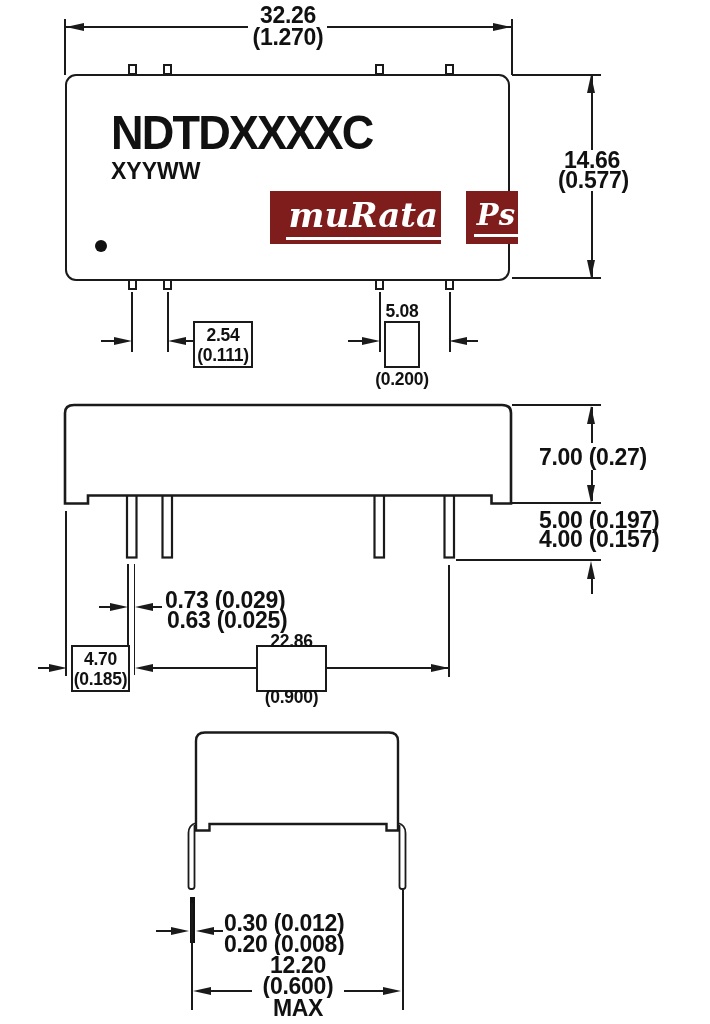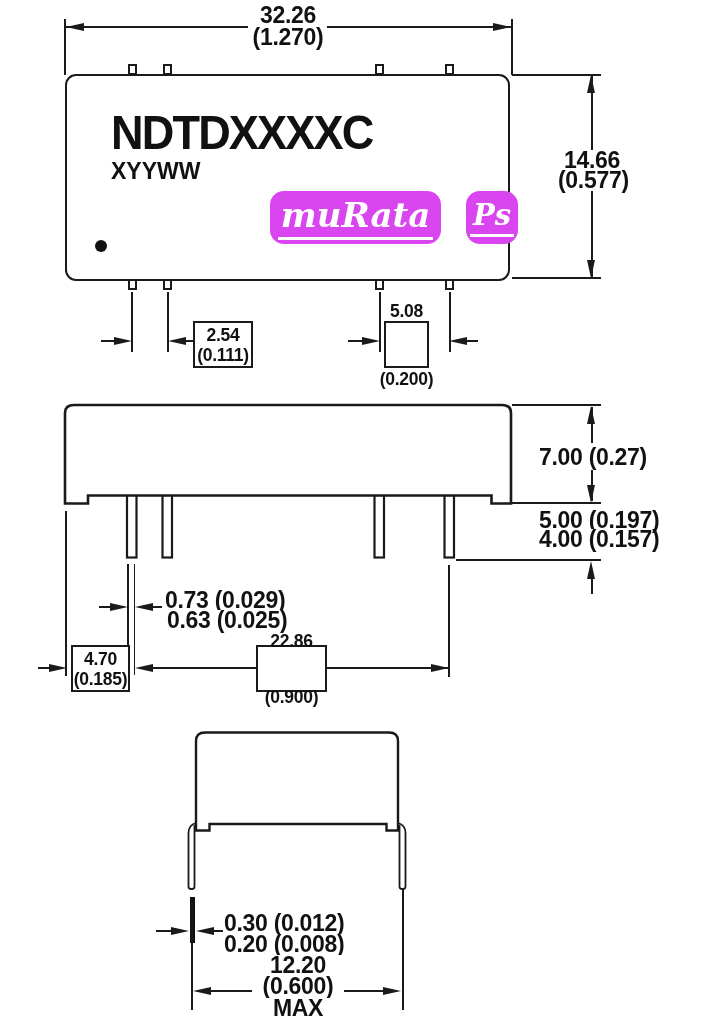--- a/index.html
+++ b/index.html
@@ -19,21 +19,21 @@
   .dimbox{position:absolute;border:2px solid #1a1a1a;background:#fff;display:flex;flex-direction:column;
           align-items:center;justify-content:center;font-weight:bold;font-size:17.5px;line-height:20px;
           letter-spacing:-0.3px;box-sizing:border-box;}
   .tab{position:absolute;width:9px;height:11px;border:2px solid #1a1a1a;background:#fff;box-sizing:border-box;}
   .pkgbody{position:absolute;left:65px;top:74px;width:445px;height:207px;border:2.5px solid #1a1a1a;
            border-radius:11px;background:#fff;box-sizing:border-box;}
   .title{position:absolute;left:111px;top:104px;font-size:49px;font-weight:bold;letter-spacing:-2px;
          transform:scaleX(.92);transform-origin:left top;white-space:nowrap;}
   .marking{position:absolute;left:111px;top:158px;font-size:23px;font-weight:bold;letter-spacing:0;}
   .dot{position:absolute;left:95px;top:240px;width:12px;height:12px;border-radius:50%;background:#111;}
-  .logobox{position:absolute;background:#d946ef;display:flex;align-items:center;justify-content:center;border-radius:14px;}
+  .logobox{position:absolute;background:#7f1d1d;display:flex;align-items:center;justify-content:flex-end;}
   .logotxt{color:#fff;font-family:"DejaVu Serif",serif;font-style:italic;font-weight:bold;
            border-bottom:3px solid #fff;padding:0 3px 2px 3px;}
   .tagline{position:absolute;left:268px;top:244px;font-size:20px;font-weight:bold;letter-spacing:-0.6px;
            white-space:nowrap;}
   svg{position:absolute;left:0;top:0;}
 </style>
 </head>
 <body>
 
 <div class="canvas">
@@ -104,21 +104,21 @@
   <div class="ah r" style="left:114px;top:336.5px;"></div>
   <div class="ah l" style="left:167.5px;top:336.5px;"></div>
   <div class="hl" style="left:184px;top:340px;width:10px;"></div>
   <div class="dimbox" style="left:193px;top:321px;width:60px;height:47px;">
     <span>2.54</span>
     <span>(0.111)</span>
   </div>
 
   <div class="hl" style="left:348px;top:340px;width:14px;"></div>
   <div class="ah r" style="left:361.5px;top:336.5px;"></div>
-  <div class="dimbox" style="left:384px;top:321px;width:45px;height:47px;gap:48px;">
+  <div class="dimbox" style="left:384px;top:321px;width:36px;height:47px;gap:48px;">
     <span>5.08</span>
     <span>(0.200)</span>
   </div>
   <div class="ah l" style="left:449px;top:336.5px;"></div>
   <div class="hl" style="left:467px;top:340px;width:11px;"></div>
 
   <div class="hl" style="left:512px;top:404px;width:89px;"></div>
   <div class="hl" style="left:512px;top:502px;width:89px;"></div>
   <div class="ah u" style="left:587px;top:406px;"></div>
   <div class="vl" style="left:591px;top:407px;height:36px;"></div>

